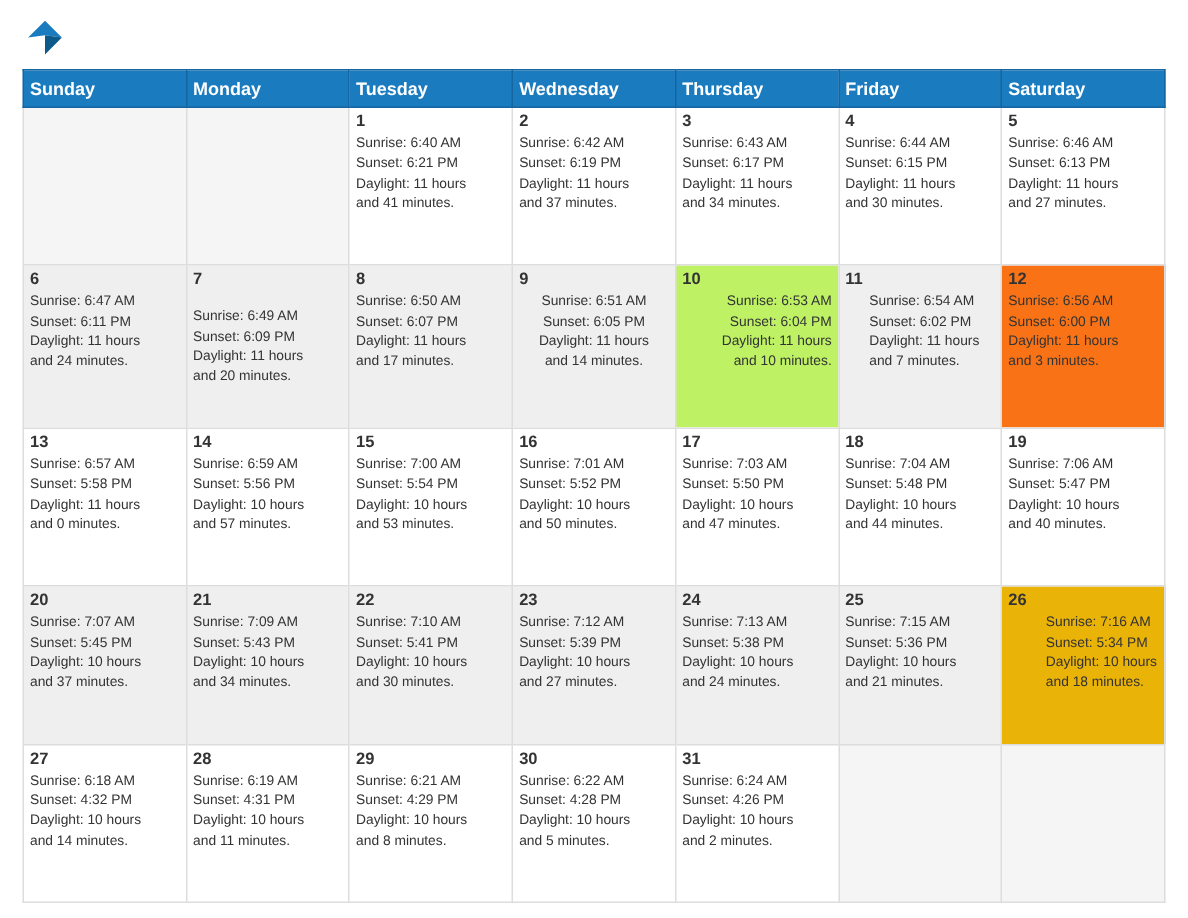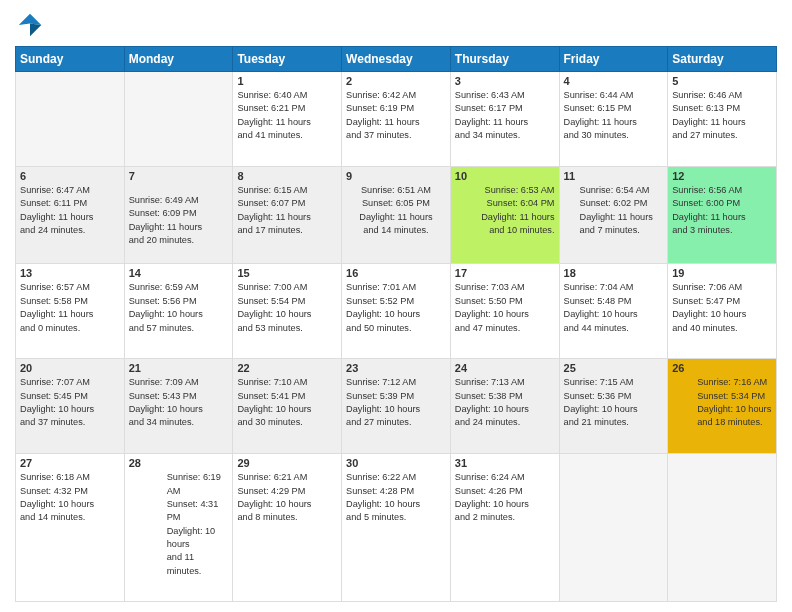--- a/index.html
+++ b/index.html
@@ -181,21 +181,21 @@
           </td>
           <td style="background: rgb(239, 239, 239);">
             <span class="day-number">7</span>
             <div class="day-info" style="white-space: pre-wrap; margin-top: 12px;">Sunrise: 6:49 AM
 Sunset: 6:09 PM
 Daylight: 11 hours
 and 20 minutes.</div>
           </td>
           <td style="background: rgb(239, 239, 239);">
             <span class="day-number">8</span>
-            <div class="day-info" style="white-space: pre-wrap;">Sunrise: 6:15 AM
+            <div class="day-info" style="white-space: pre-wrap;">Sunrise: 6:50 AM
 Sunset: 6:07 PM
 Daylight: 11 hours
 and 17 minutes.</div>
           </td>
           <td style="background: rgb(239, 239, 239);">
             <span class="day-number">9</span>
             <div class="day-info" style="white-space: pre-wrap; text-align: center;">Sunrise: 6:51 AM
 Sunset: 6:05 PM
 Daylight: 11 hours
 and 14 minutes.</div>
@@ -207,21 +207,21 @@
 Daylight: 11 hours
 and 10 minutes.</div>
           </td>
           <td style="background: rgb(239, 239, 239);">
             <span class="day-number">11</span>
             <div class="day-info" style="white-space: pre-wrap; margin-left: 16px;">Sunrise: 6:54 AM
 Sunset: 6:02 PM
 Daylight: 11 hours
 and 7 minutes.</div>
           </td>
-          <td style="background: #86efac;">
+          <td style="background: #f97316;">
             <span class="day-number">12</span>
             <div class="day-info" style="white-space: pre-wrap;">Sunrise: 6:56 AM
 Sunset: 6:00 PM
 Daylight: 11 hours
 and 3 minutes.</div>
           </td>
         </tr>
         <tr>
           <td>
             <span class="day-number">13</span>
@@ -327,21 +327,21 @@
         <tr>
           <td>
             <span class="day-number">27</span>
             <div class="day-info" style="white-space: pre-wrap;">Sunrise: 6:18 AM
 Sunset: 4:32 PM
 Daylight: 10 hours
 and 14 minutes.</div>
           </td>
           <td>
             <span class="day-number">28</span>
-            <div class="day-info" style="white-space: pre-wrap; margin-left: 38px;">Sunrise: 6:19 AM
+            <div class="day-info" style="white-space: pre-wrap;">Sunrise: 6:19 AM
 Sunset: 4:31 PM
 Daylight: 10 hours
 and 11 minutes.</div>
           </td>
           <td>
             <span class="day-number">29</span>
             <div class="day-info" style="white-space: pre-wrap;">Sunrise: 6:21 AM
 Sunset: 4:29 PM
 Daylight: 10 hours
 and 8 minutes.</div>

